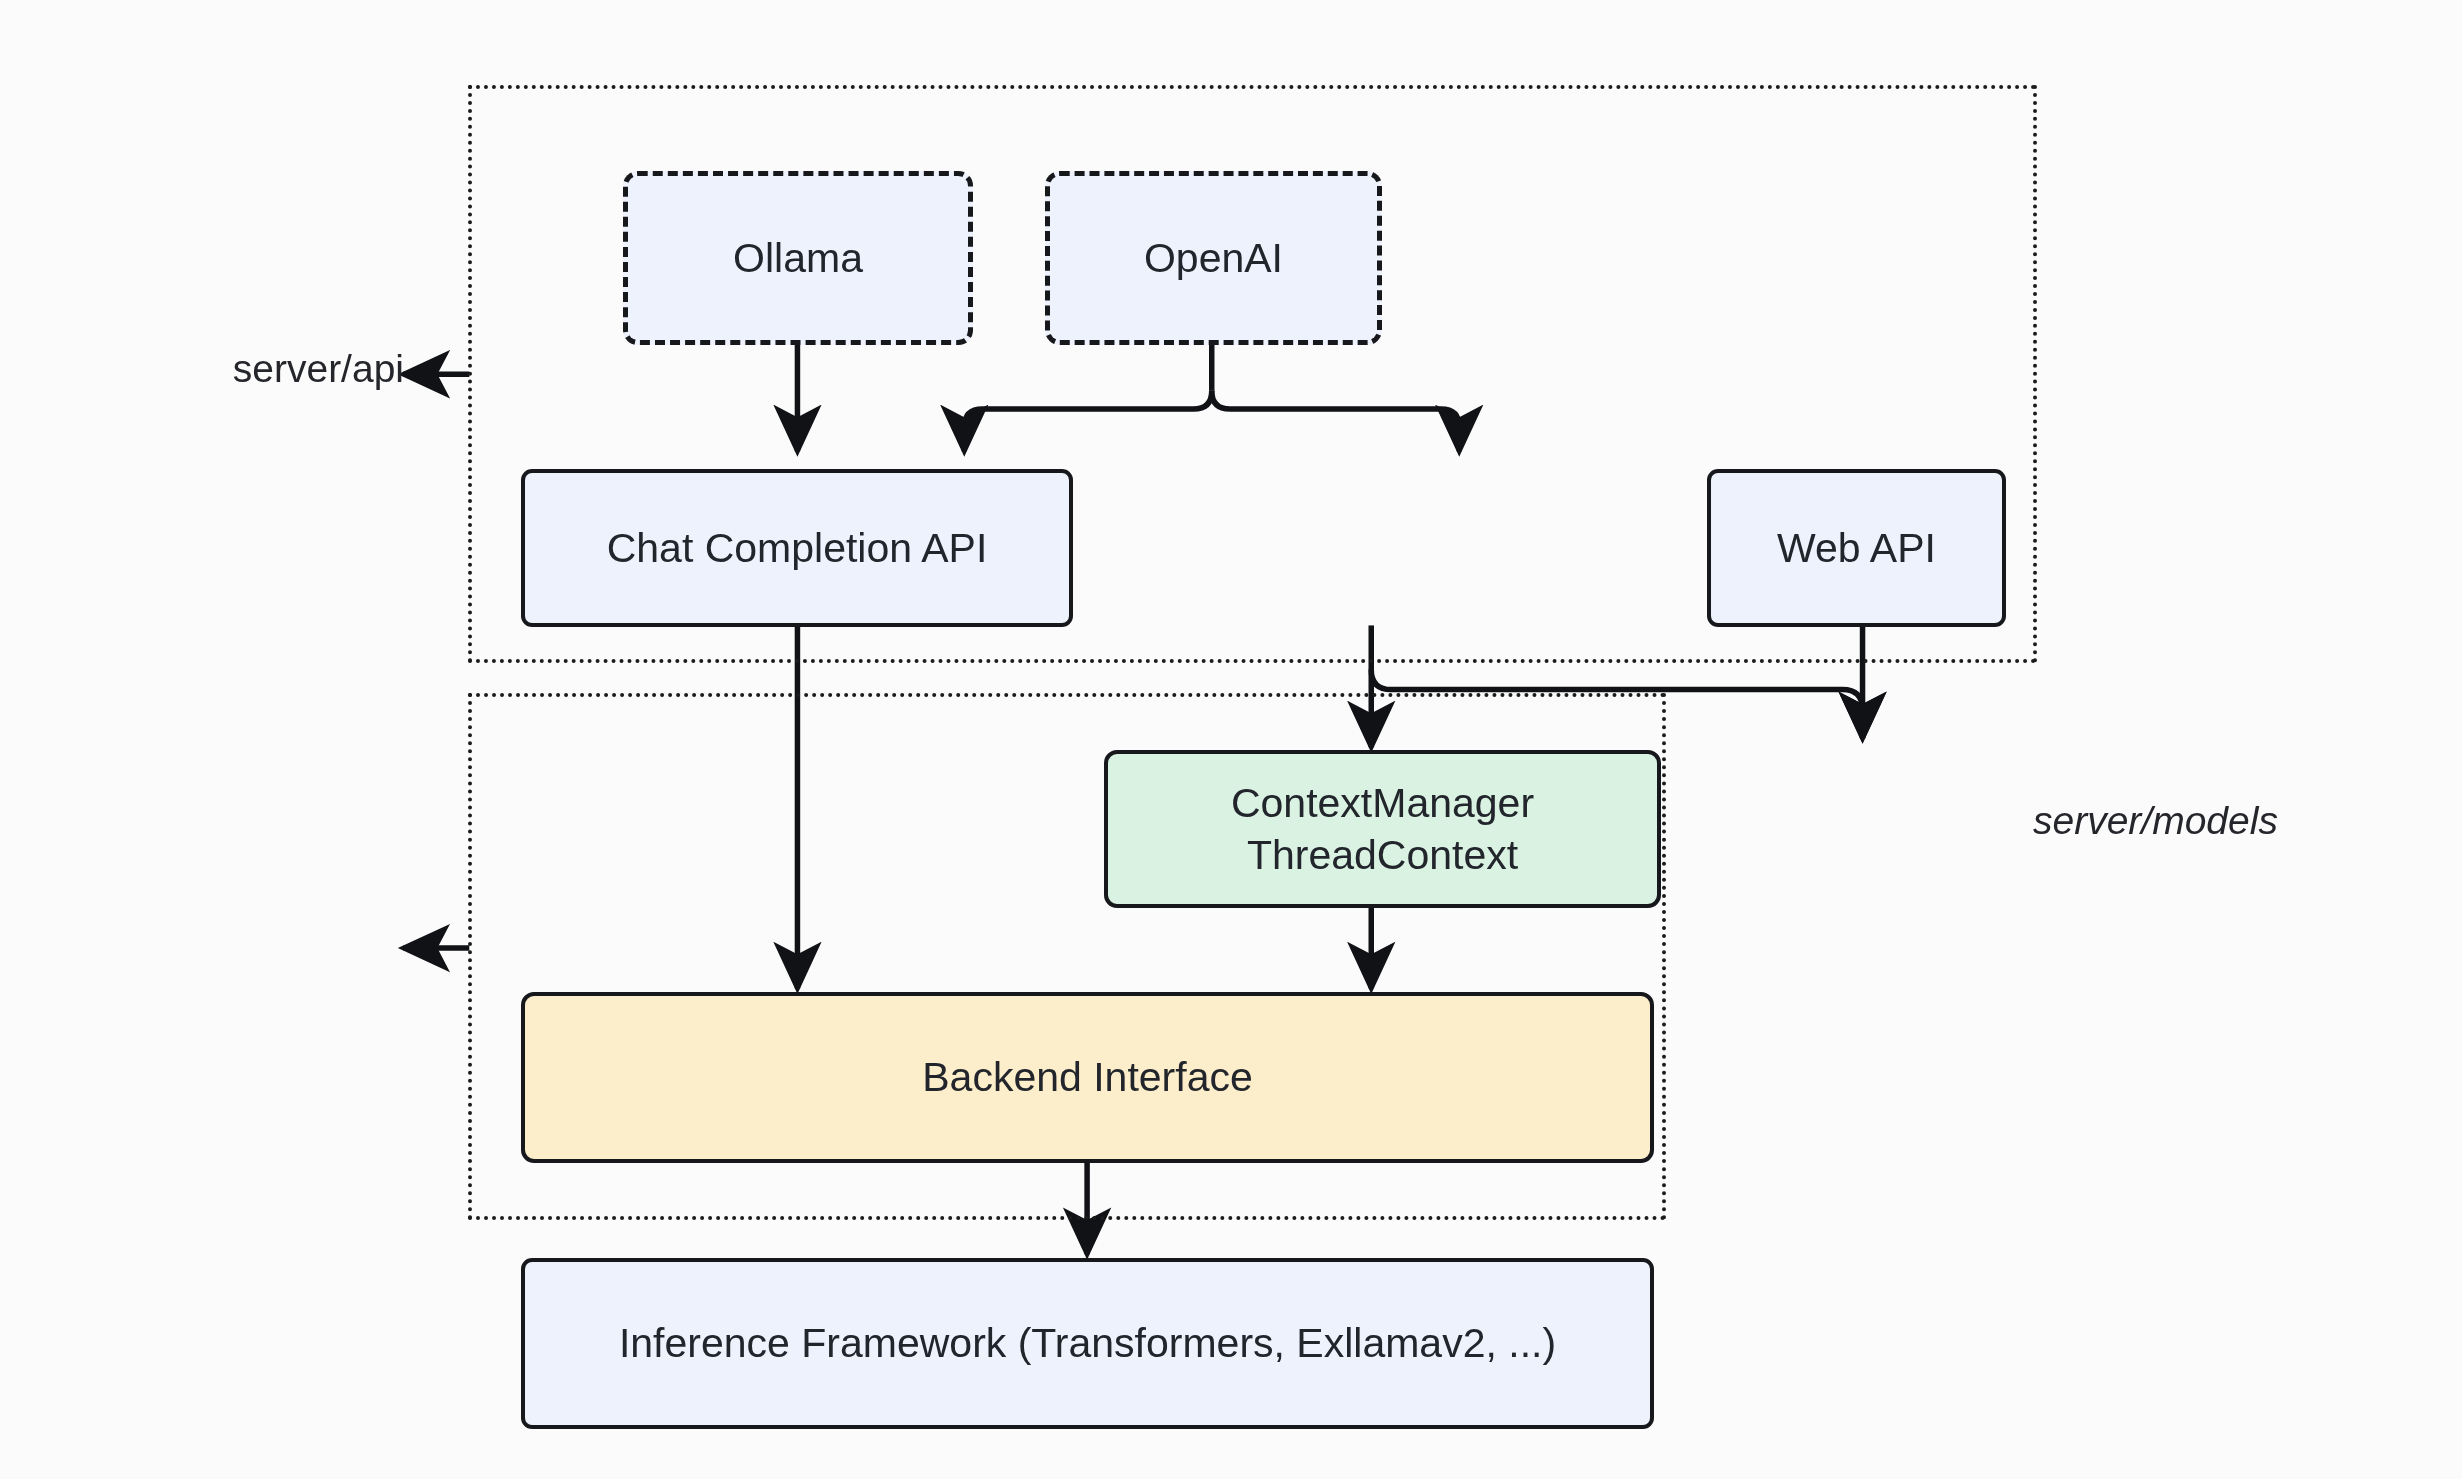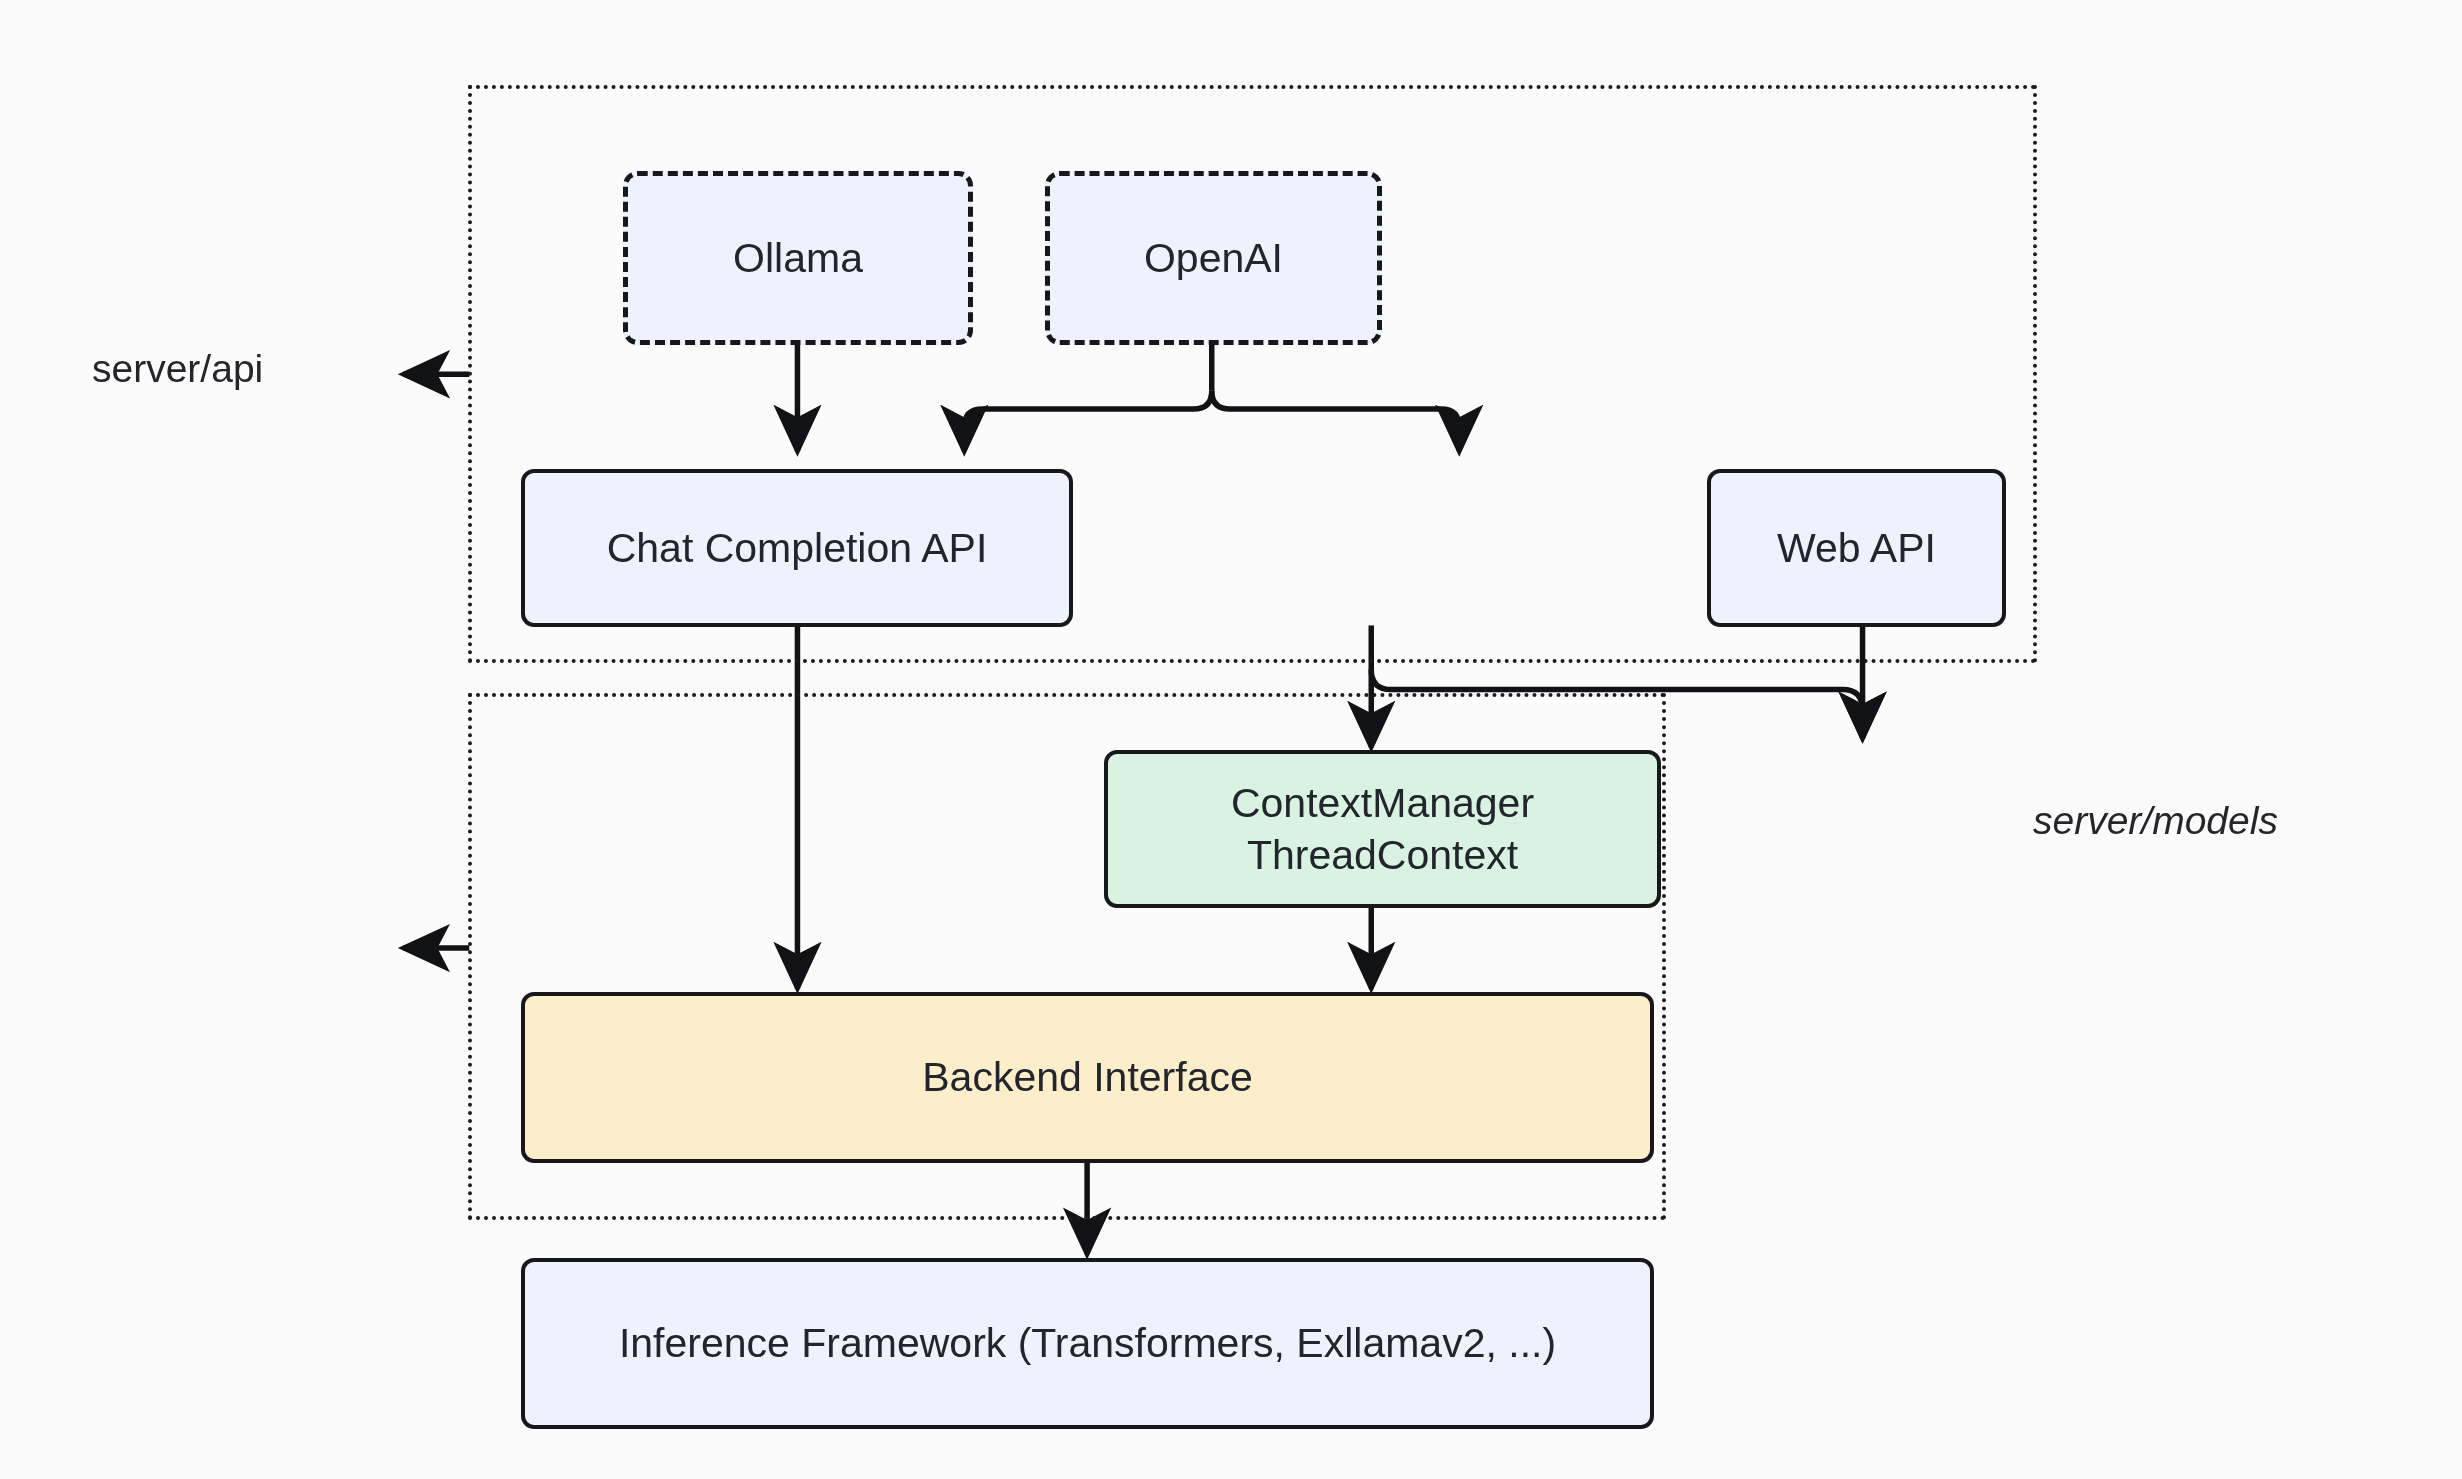--- a/index.html
+++ b/index.html
@@ -42,21 +42,21 @@
     color: #22252b;
     border-radius: 13px;
     border: 4.6px solid #17181c;
     line-height: 1.28;
   }
   .node.dashed {
     border-style: dashed;
     border-width: 5.5px;
     border-radius: 14.7px;
   }
-  .fill-blue   { background: #eef2fd; }
+  .fill-blue   { background: #eef2fd; border-radius: 11px; }
   .fill-green  { background: #d9f2e2; }
   .fill-amber  { background: #fceeca; }
 
   .node .label {
     white-space: pre-line;
     padding: 0 13px;
   }
 
   
   .cylinder {
@@ -74,21 +74,21 @@
     color: #22252b;
   }
 
   
   .side-label {
     position: absolute;
     color: #24262c;
     white-space: nowrap;
   }
   .side-label.right-align {
-    text-align: left;
+    text-align: right;
   }
 </style>
 </head>
 <body>
 
 <div id="canvas" style="background: rgb(251, 251, 251);">
 
   <svg id="edges" viewBox="0 0 2686 1614" xmlns="http://www.w3.org/2000/svg">
     <defs>
       <marker id="ah" markerWidth="12" markerHeight="12" refX="8.5" refY="5" orient="auto" markerUnits="strokeWidth">

